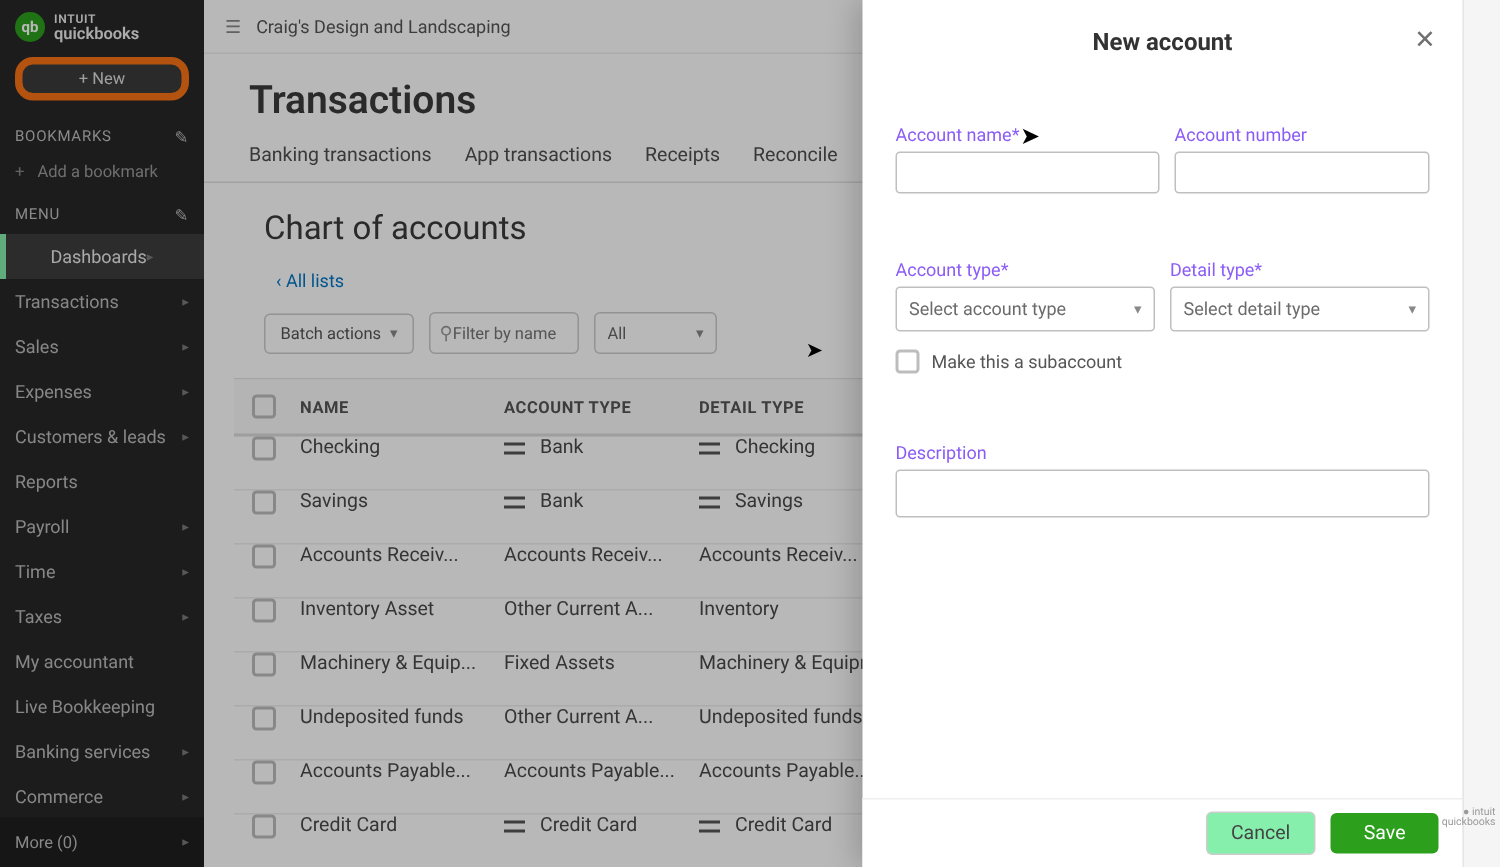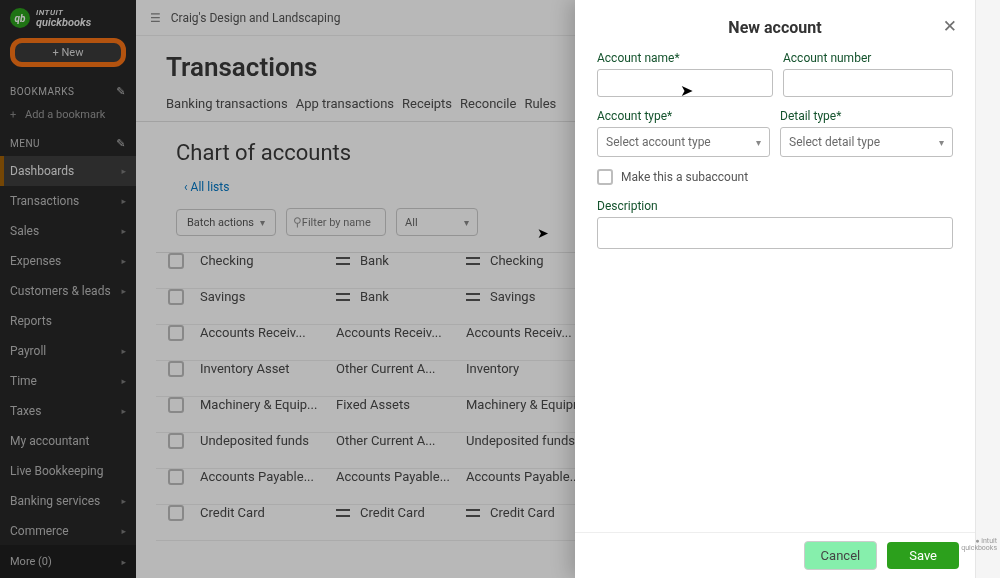--- a/index.html
+++ b/index.html
@@ -2,41 +2,41 @@
 <html><head>
 <meta charset="utf-8">
 <style>
   * { box-sizing: border-box; margin: 0; padding: 0; font-family: -apple-system, BlinkMacSystemFont, "Segoe UI", Roboto, Helvetica, Arial, sans-serif; }
   body { width:1000px; height:578px; overflow:hidden; background:#fff; position:relative; }
   .gray-scrim { position:absolute; inset:0; width:1000px; height:578px; z-index:20; pointer-events:none; }
   .gray-scrim-left { position:absolute; left:0; top:0; width:576px; height:578px; background:rgba(0,0,0,0.28); }
   .cursor-main { position:absolute; left:537px; top:225px; z-index:120; font-size:14px; color:#000; }
   .cursor-modal { position:absolute; left:680px; top:81px; z-index:120; font-size:16px; color:#000; }
   .sidebar { position:absolute; left:0; top:0; width:136px; height:578px; background:#282828; color:#b5b5b5; z-index:10; }
-  .logo-row { display:flex; align-items:center; padding:8px 10px 4px 10px;font-style:italic; }
+  .logo-row { display:flex; align-items:center; padding:8px 10px 4px 10px; }
   .logo-circle { width:20px; height:20px; border-radius:50%; background:#2ca01c; display:flex; align-items:center; justify-content:center; color:#fff; font-size:10px; font-weight:bold; margin-right:6px;}
   .logo-text { line-height:1; color:#eee;}
   .logo-text .l1{ font-size:8px; letter-spacing:0.5px; font-weight:600;}
   .logo-text .l2{ font-size:11px; font-weight:600; }
   .new-btn { margin:6px 10px 12px 10px; border:5px solid #f97316; background:#3b3b3b; color:#ddd; font-size:11px; border-radius:12px; padding:3px 0; text-align:center;}
   .sec-head { display:flex; align-items:center; justify-content:space-between; padding:6px 10px; font-size:10px; letter-spacing:0.5px; color:#bfbfbf;}
   .pencil { font-size:11px; color:#bbb;}
   .add-bm { padding:4px 10px 10px 10px; font-size:11px; color:#9a9a9a; }
   .add-bm .plus { color:#888; margin-right:6px; }
   .menu-item { display:flex; align-items:center; justify-content:space-between; padding:8px 10px; font-size:12px; color:#bcbcbc;}
-  .menu-item.active { background:#3d3d3d; border-left:4px solid #a16207; padding-left:6px; color:#eaeaea;}
+  .menu-item.active { background:#3d3d3d; border-left:4px solid #86efac; padding-left:6px; color:#eaeaea;justify-content:center;}
   .menu-item.noarrow{ justify-content:flex-start; }
   .chev { font-size:9px; color:#7a7a7a;}
   .bottom-menu { position:absolute; bottom:0; left:0; width:136px; background:#1f1f1f; display:flex; align-items:center; justify-content:space-between; padding:10px 10px; font-size:11px; color:#bcbcbc;}
   
   .main { position:absolute; left:136px; top:0; width:864px; height:578px; background:#fff; z-index:5;}
   .topbar { height:36px; display:flex; align-items:center; padding:0 14px; border-bottom:1px solid #eee; font-size:12px; color:#555;}
   .collapse-icon{ margin-right:10px; color:#888;}
   .page-h1 { padding:16px 30px 8px 30px; font-size:26px; color:#3b3b3b; font-weight:600;}
-  .tabs { display:flex; gap:8px; padding:6px 30px 0 30px; border-bottom:1px solid #e1e1e1; font-size:13px; color:#4f4f4f;}
+  .tabs { display:flex; gap:22px; padding:6px 30px 0 30px; border-bottom:1px solid #e1e1e1; font-size:13px; color:#4f4f4f;}
   .tab { padding-bottom:10px;}
   .section-h2 { padding:18px 40px 2px 40px; font-size:22px; color:#3b3b3b;}
   .all-lists { padding:2px 48px 8px 48px; font-size:12px; color:#0277c5;margin-top:11px;}
   .toolbar { padding:6px 40px 16px 40px; display:flex; gap:10px; align-items:center;}
   .batch-btn { border:1px solid #ccc; background:#fff; color:#555; font-size:11px; padding:6px 10px; border-radius:4px; display:flex; align-items:center; gap:6px;}
   .search-wrap{ border:1px solid #ccc; border-radius:4px; display:flex; align-items:center; padding:0 6px; height:28px; width:100px;}
   .search-inp{ border:none; outline:none; width:70px; font-size:11px; color:#666; background:transparent;}
   .all-select{ border:1px solid #ccc; border-radius:4px; height:28px; width:82px; display:flex; align-items:center; justify-content:space-between; padding:0 8px; font-size:11px; color:#666;}
   .grid { margin:0 20px; border-top:1px solid #e3e3e3;}
   .grid-header { display:flex; align-items:center; height:38px; font-size:11px; letter-spacing:0.4px; font-weight:700; color:#555; border-bottom:2px solid #dcdcdc; background:#fafafa;}
@@ -50,21 +50,21 @@
   .icon-sliders::before{ content:""; position:absolute; left:0; top:2px; width:14px; height:2px; background:#555;}
   .icon-sliders::after{ content:""; position:absolute; left:0; top:8px; width:14px; height:2px; background:#555;}
   .cell-w-icon{ display:flex; align-items:center;}
   
   .modal { position:absolute; right:25px; top:0; width:400px; height:578px; background:#fff; box-shadow:-6px 0 18px rgba(0,0,0,0.18); z-index:50; padding:18px 22px 0 22px; color:#333;}
   .modal h3{ text-align:center; font-size:16px; font-weight:700; margin-bottom:14px;}
   .close-x{ position:absolute; top:16px; right:18px; font-size:17px; color:#707070;}
   .form-row{ display:flex; gap:10px; margin-bottom:12px;}
   .fcol{ flex:1; display:flex; flex-direction:column;}
   .fcol.num{ flex:0 0 100px;}
-  .flabel{ font-size:12px; color:#14532d; margin-bottom:4px;}
+  .flabel{ font-size:12px; color:#8b5cf6; margin-bottom:4px;margin-top:32px;}
   .finput{ height:28px; border:1px solid #bfbfbf; border-radius:3px; padding:0 6px; font-size:12px;}
   .fselect{ height:30px; border:1px solid #bfbfbf; border-radius:3px; padding:0 8px; font-size:12px; color:#6b6b6b; display:flex; align-items:center; justify-content:space-between;}
   .sub-row{ display:flex; align-items:center; gap:8px; font-size:12px; color:#555; margin:4px 0 14px 0;}
   .desc-input{ height:32px;}
   .modal-footer{ position:absolute; bottom:0; left:0; right:0; height:46px; border-top:1px solid #eee; display:flex; align-items:center; justify-content:flex-end; gap:10px; padding:0 16px; background:#fff;}
   .btn-cancel{ border:1px solid #ccc; background:#86efac; color:#444; font-size:13px; padding:6px 16px; border-radius:4px;}
   .btn-save{ border:none; background:#2ca01c; color:#fff; font-size:13px; padding:6px 22px; border-radius:4px;}
   .right-rail{ position:absolute; right:0; top:0; width:25px; height:578px; background:#f5f5f5; border-left:1px solid #e6e6e6; z-index:60;}
   .chev-r{ font-size:10px; color:#888;}
   .qblogo-small{ position:absolute; right:3px; bottom:26px; font-size:7px; color:#9a9a9a; z-index:70; text-align:right; line-height:1;}
@@ -180,20 +180,28 @@
     <div class="search-wrap">
       <span style="color:#999;font-size:12px;">⚲</span>
       <input class="search-inp" placeholder="Filter by name or num" style="">
     </div>
     <div class="all-select">
       <span>All</span>
       <span class="chev-r">▾</span>
     </div>
   </div>
   <div class="grid">
+    <div class="grid-header">
+      <div class="col-chk">
+          <div class="chkbox"></div>
+        </div>
+      <div class="col-name">NAME</div>
+      <div class="col-type">ACCOUNT TYPE</div>
+      <div class="col-detail">DETAIL TYPE</div>
+    </div>
     <div id="grid-body">
         <div class="grid-row">
           <div class="col-chk">
             <div class="chkbox"></div>
           </div>
           <div class="col-name">Checking</div>
           <div class="col-type cell-w-icon">
             <span class="icon-sliders"></span>
             <span>Bank</span>
           </div>

